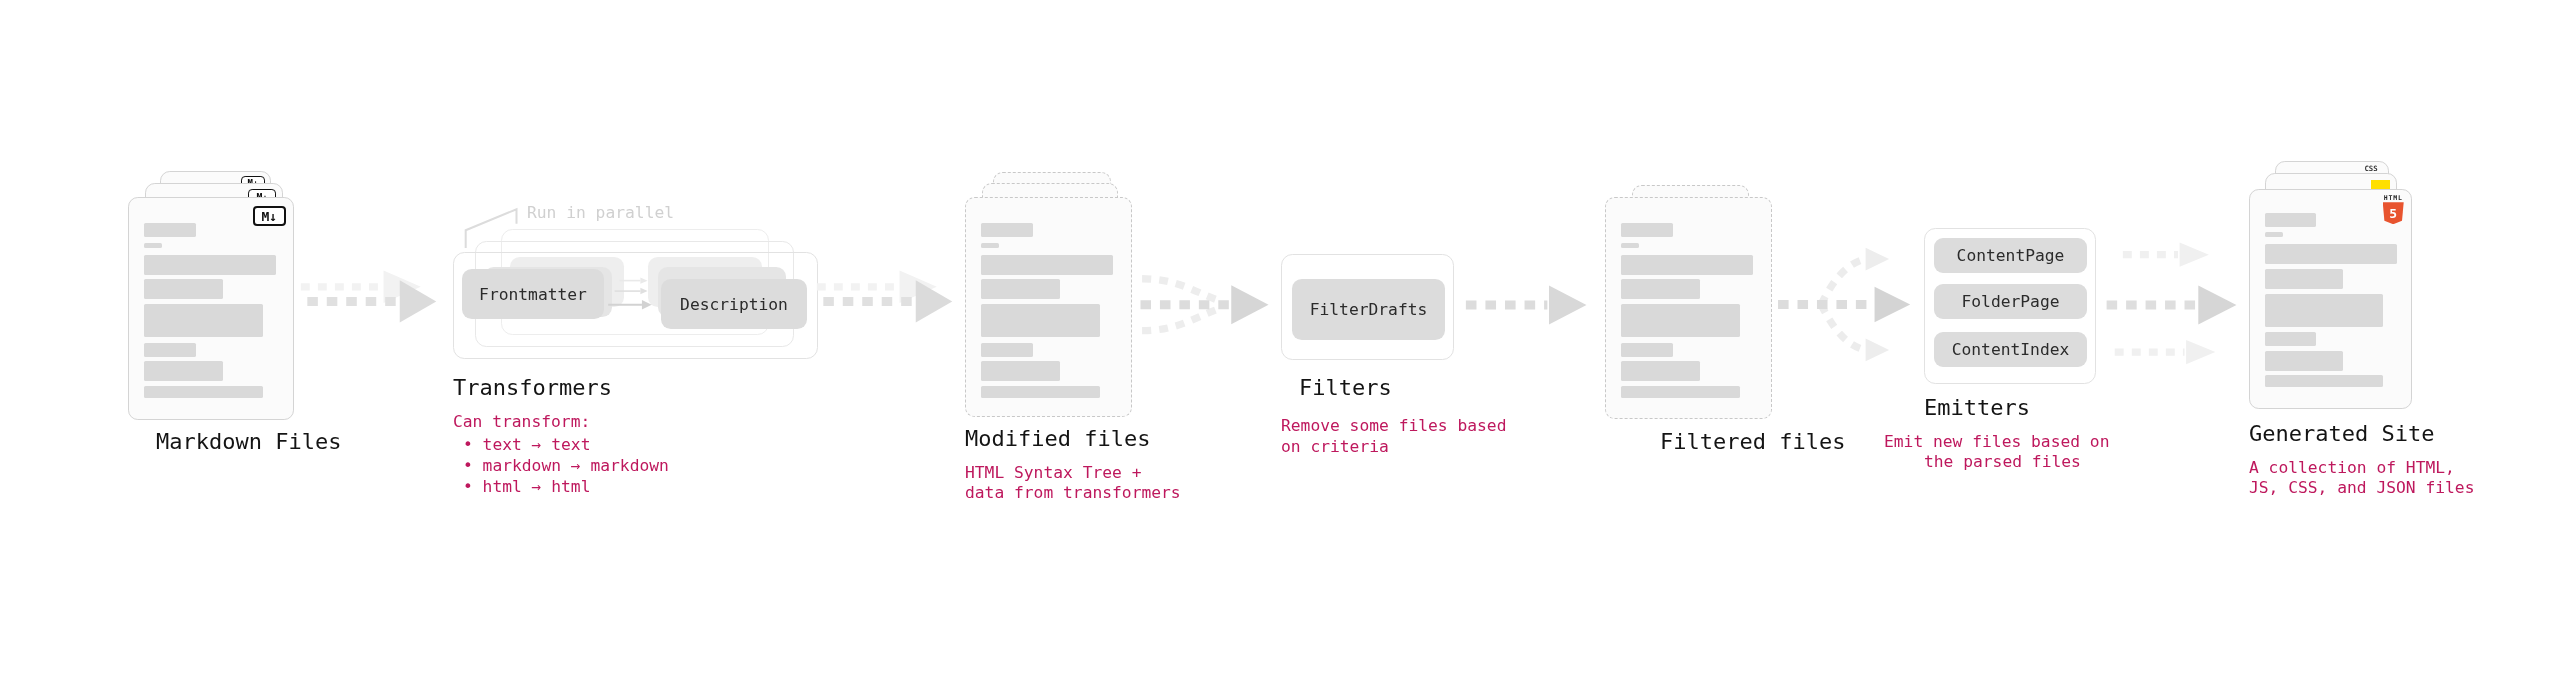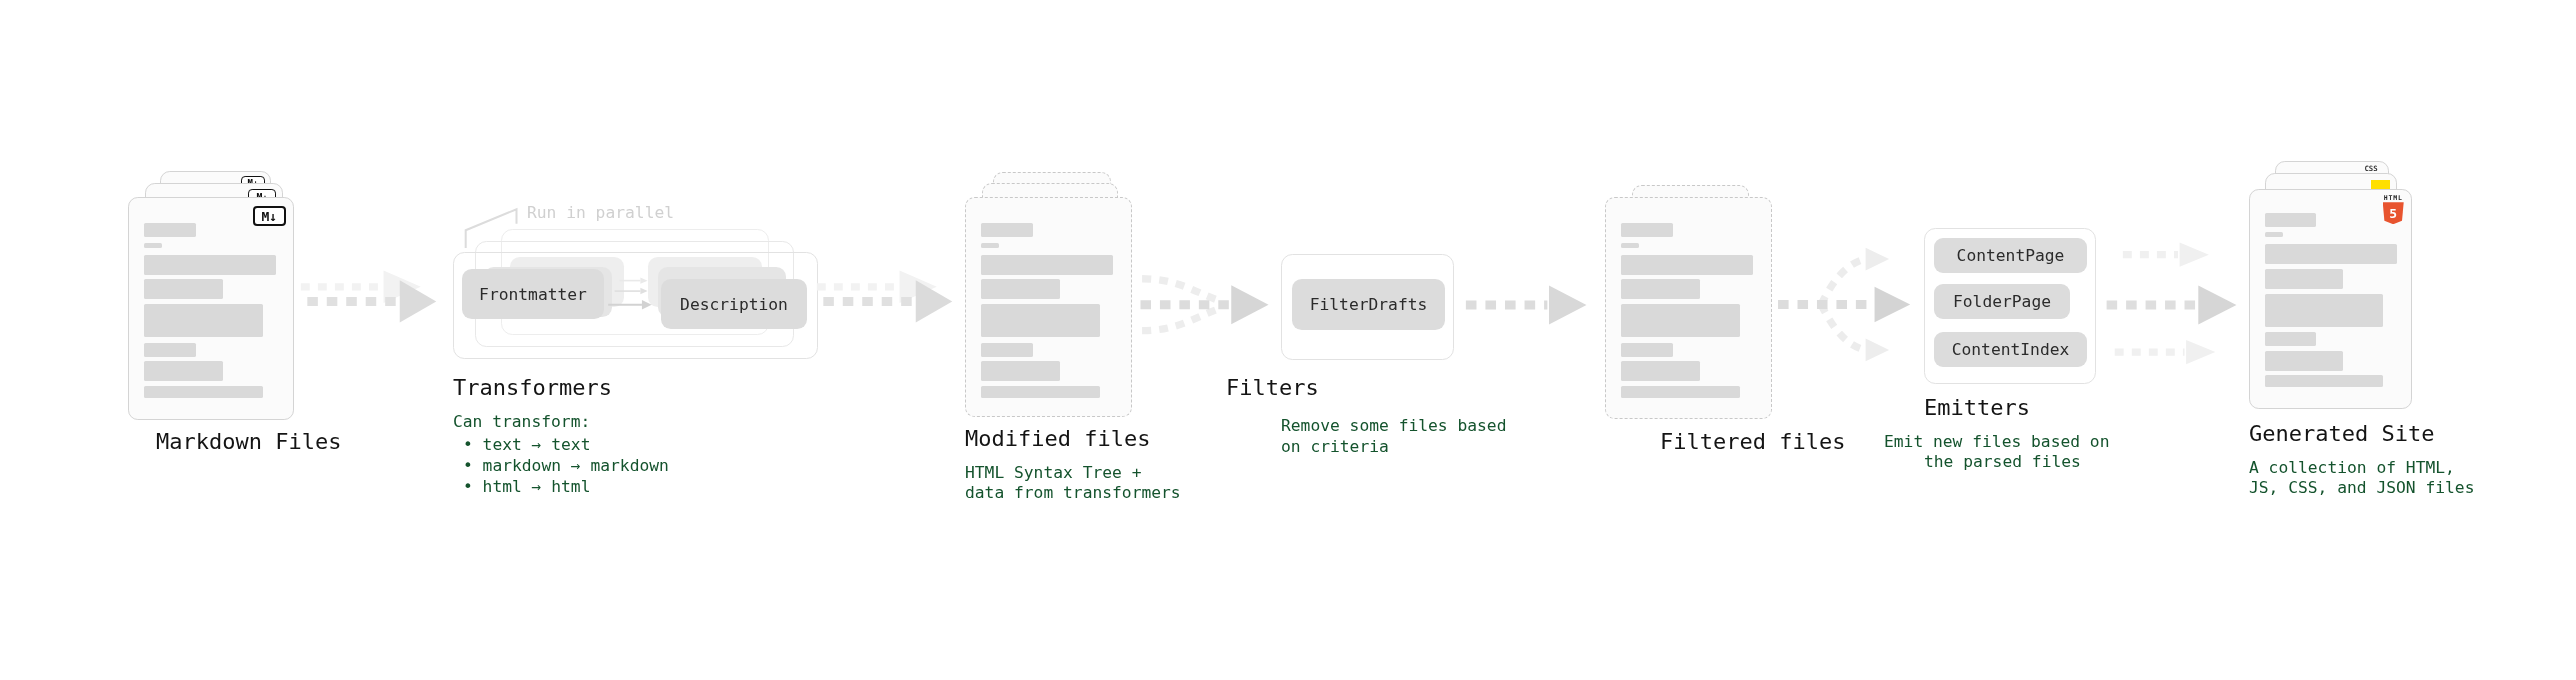--- a/index.html
+++ b/index.html
@@ -19,21 +19,21 @@
     display:flex;align-items:center;justify-content:center;font-size:16.3px;color:#2b2b2b;}
   .pill.ghost1{background:#e5e5e5;}
   .pill.ghost2{background:#eeeeee;}
   
   .gbox{position:absolute;border:1.6px solid #e2e2e2;border-radius:11.4px;box-sizing:border-box;background:transparent;}
   .gbox.ghost1{border-color:#e8e8e8;}
   .gbox.ghost2{border-color:#ededed;}
   .gbox.solidbg{background:#ffffff;}
   
   .title{position:absolute;font-size:22px;font-weight:500;color:#141414;line-height:1.15;white-space:pre;}
-  .sub{position:absolute;font-size:16.3px;color:#14532d;line-height:1.3;white-space:pre;}
+  .sub{position:absolute;font-size:16.3px;color:#be185d;line-height:1.3;white-space:pre;}
   .note{position:absolute;font-size:16.3px;color:#d0d0d0;white-space:pre;}
   svg{position:absolute;overflow:visible;}
   
   .js-badge{position:absolute;background:#ffdf00;}
   .css-badge{position:absolute;display:flex;flex-direction:column;align-items:center;}
   .css-badge .css-txt{font-size:7.3px;font-weight:bold;color:#333;line-height:1;}
   .css-badge .css-bar{width:21px;height:4.1px;background:#2f6fe4;margin-top:0.8px;}
   .html5-badge{position:absolute;display:flex;flex-direction:column;align-items:center;}
   .html5-badge .html-txt{font-size:6.5px;font-weight:bold;color:#222;letter-spacing:0.8px;line-height:1;}
   .html5-badge .shield{width:21px;height:22px;margin-top:0.8px;background:#e8542f;
@@ -142,22 +142,22 @@
 
   <svg style="left:1134px;top:256px;" width="154" height="99" viewBox="0 0 190 122">
     <path d="M 10 28 C 55 28 75 45 108 56" fill="none" stroke="#ededed" stroke-width="9" stroke-dasharray="11 10"></path>
     <path d="M 10 92 C 55 92 75 75 108 64" fill="none" stroke="#ededed" stroke-width="9" stroke-dasharray="11 10"></path>
     <line x1="8" y1="60" x2="118" y2="60" stroke="#dcdcdc" stroke-width="11" stroke-dasharray="13 11"></line>
     <polygon points="120,36 166,60 120,84" fill="#d6d6d6"></polygon>
   </svg>
 
   <div>
     <div class="gbox solidbg" style="left:1281px;top:254px;width:173px;height:106px;"></div>
-    <div class="pill" style="left:1292px;top:279px;width:153px;height:51px;">FilterDrafts</div>
-    <div class="title" style="left:1226px;top:375px;text-align:right;">Filters</div>
+    <div class="pill" style="left:1292px;top:279px;width:153px;height:61px;">FilterDrafts</div>
+    <div class="title" style="left:1299px;top:375px;text-align:right;">Filters</div>
     <div class="sub" style="left:1281px;top:415px;">Remove some files based</div>
     <div class="sub" style="left:1281px;top:436px;">on criteria</div>
   </div>
 
   <svg style="left:1461px;top:282px;" width="132" height="46" viewBox="0 0 162 56">
     <line x1="6" y1="28" x2="106" y2="28" stroke="#dcdcdc" stroke-width="11" stroke-dasharray="13 11"></line>
     <polygon points="108,4 154,28 108,52" fill="#d8d8d8"></polygon>
   </svg>
 
   <div>
@@ -180,21 +180,21 @@
     <polygon points="113,8 142,22 113,36" fill="#ededed"></polygon>
     <path d="M 58 78 C 72 106 88 128 112 134" fill="none" stroke="#ececec" stroke-width="9" stroke-dasharray="11 10"></path>
     <polygon points="113,120 142,134 113,148" fill="#ededed"></polygon>
     <line x1="5" y1="78" x2="122" y2="78" stroke="#dcdcdc" stroke-width="11" stroke-dasharray="13 11"></line>
     <polygon points="124,56 168,78 124,100" fill="#d4d4d4"></polygon>
   </svg>
 
   <div>
     <div class="gbox solidbg" style="left:1924px;top:228px;width:172px;height:156px;"></div>
     <div class="pill" style="left:1934px;top:238px;width:153px;height:35px;border-radius:9px;">ContentPage</div>
-    <div class="pill" style="left:1934px;top:284px;width:136px;height:35px;border-radius:9px;text-align:right;">FolderPage</div>
+    <div class="pill" style="left:1934px;top:284px;width:153px;height:35px;border-radius:9px;text-align:right;">FolderPage</div>
     <div class="pill" style="left:1934px;top:332px;width:153px;height:35px;border-radius:9px;">ContentIndex</div>
     <div class="title" style="left:1924px;top:395px;">Emitters</div>
     <div class="sub" style="left:1884px;top:431px;">Emit new files based on</div>
     <div class="sub" style="left:1924px;top:451px;">the parsed files</div>
   </div>
 
   <svg style="left:2105px;top:236px;" width="142" height="138" viewBox="0 0 175 170">
     <g>
       <line x1="22" y1="23" x2="90" y2="23" stroke="#f0f0f0" stroke-width="9" stroke-dasharray="11 10"></line>
       <polygon points="92,8 128,23 92,38" fill="#f0f0f0"></polygon>

